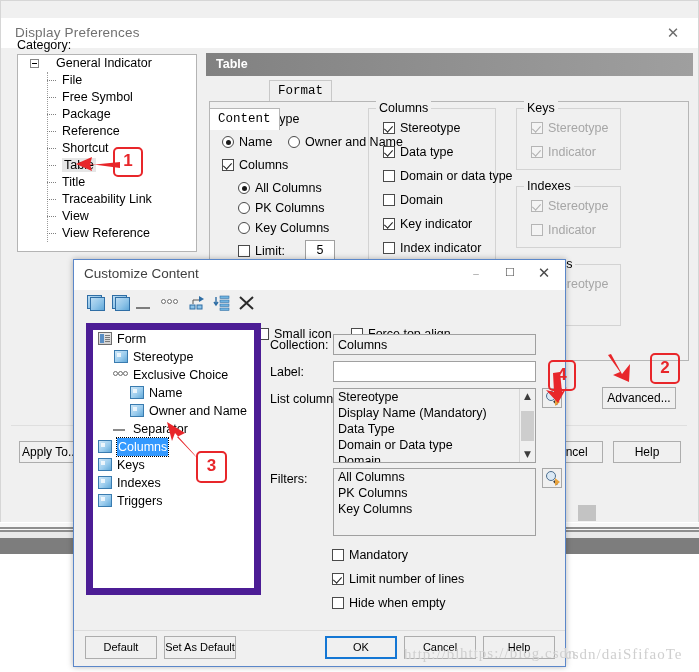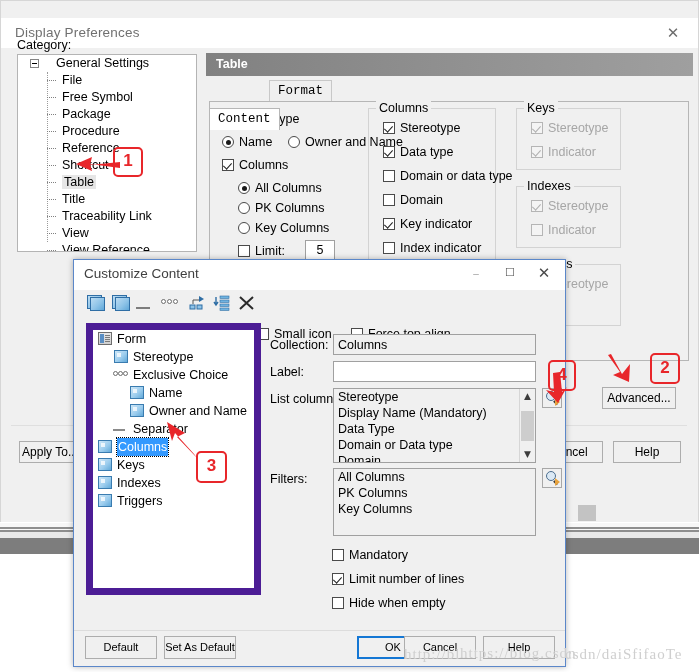--- a/index.html
+++ b/index.html
@@ -251,26 +251,25 @@
     <div id="bg-title">Display Preferences</div>
     <div id="bg-close">✕</div>
   </div>
 
   <div id="category-label">Category:</div>
 
   <div id="category-tree">
     <div id="tree-vline"></div>
     <div class="cat-row cat-root">
       <span class="expander"></span>
-      <span class="rtxt">General Settings</span>
+      <span class="rtxt">General Indicator</span>
     </div>
     <div class="cat-row cat-child"><span class="lbl">File</span></div>
     <div class="cat-row cat-child"><span class="lbl">Free Symbol</span></div>
     <div class="cat-row cat-child"><span class="lbl">Package</span></div>
-    <div class="cat-row cat-child"><span class="lbl">Procedure</span></div>
     <div class="cat-row cat-child"><span class="lbl">Reference</span></div>
     <div class="cat-row cat-child"><span class="lbl">Shortcut</span></div>
     <div class="cat-row cat-child sel"><span class="lbl">Table</span></div>
     <div class="cat-row cat-child"><span class="lbl">Title</span></div>
     <div class="cat-row cat-child"><span class="lbl">Traceability Link</span></div>
     <div class="cat-row cat-child"><span class="lbl">View</span></div>
     <div class="cat-row cat-child"><span class="lbl">View Reference</span></div>
   </div>
 
   <div id="table-panel">
@@ -523,21 +522,21 @@
     <span class="chk on"></span><span>Limit number of lines</span>
   </div>
   <div class="optrow" style="left:258px;top:336px;">
     <span class="chk"></span><span>Hide when empty</span>
   </div>
 
   <div id="dlg-footer-line"></div>
   <div id="dlg-footer">
     <div class="dlgbtn" style="left:11px;top:5px;width:72px;">Default</div>
     <div class="dlgbtn" style="left:90px;top:5px;width:72px;">Set As Default</div>
-    <div class="dlgbtn default" style="left:251px;top:5px;width:72px;margin-left:32px;">OK</div>
+    <div class="dlgbtn default" style="left:251px;top:5px;width:72px;">OK</div>
     <div class="dlgbtn" style="left:330px;top:5px;width:72px;">Cancel</div>
     <div class="dlgbtn" style="left:409px;top:5px;width:72px;">Help</div>
   </div>
 </div>
 
 <div class="ann-box" style="left:113px;top:147px;width:26px;height:26px;line-height:24px;">1</div>
 <svg class="ann-arrow" style="left:74px;top:148px;" width="48" height="26">
   <path d="M46 14 L16 17 L18 9 L2 16 L18 23 L16 16 L46 20 Z" fill="#e8262a"></path>
 </svg>
 

